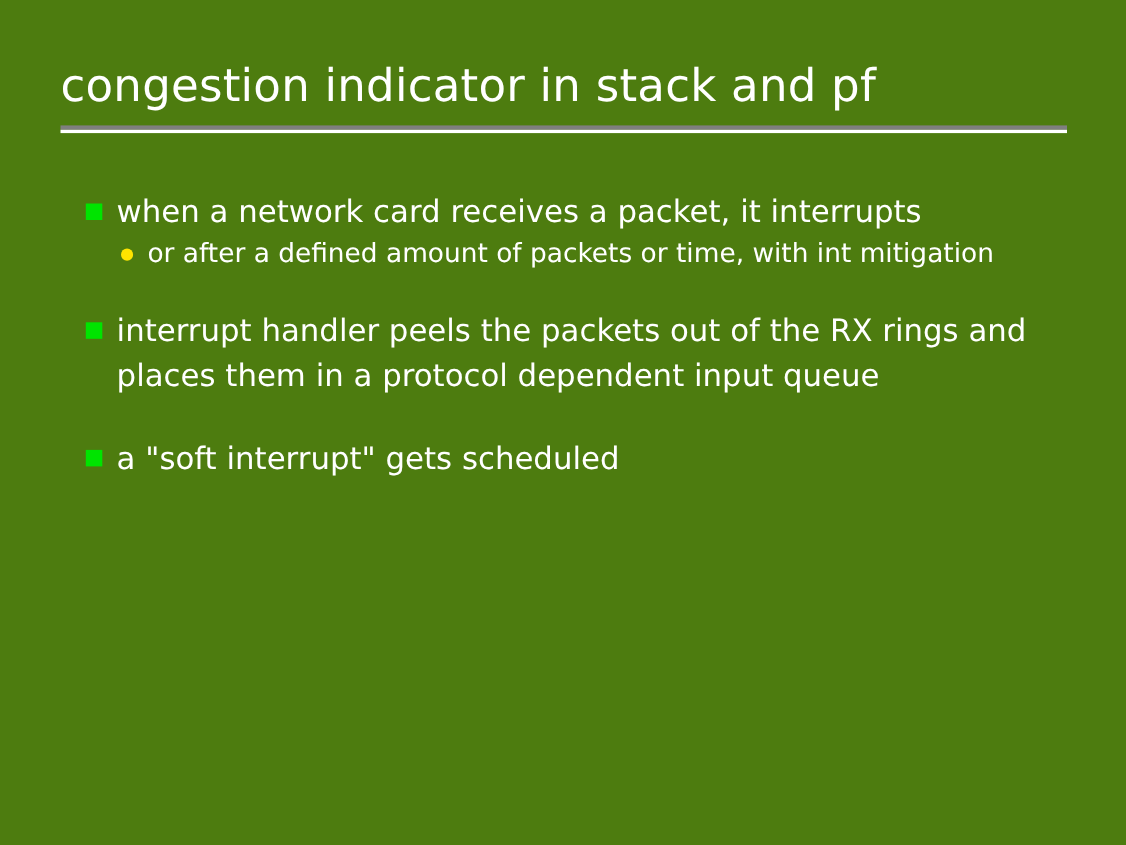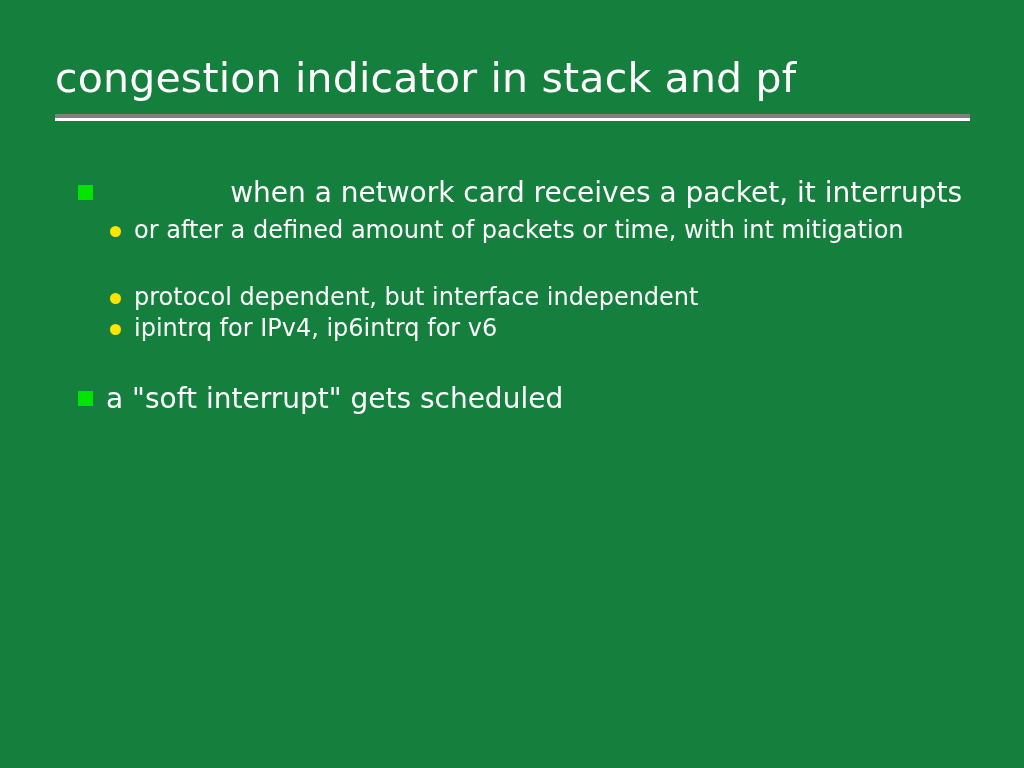--- a/index.html
+++ b/index.html
@@ -127,59 +127,53 @@
     display: block;
   }
 
   .spacer-gap {
     height: 8px;
   }
 </style>
 </head>
 <body>
 
-<div id="slide" style="background: #15803d;">
+<div id="slide" style="background: #4d7c0f;">
 
   <div id="title-block">
     <div id="slide-title" style="color: rgb(255, 255, 255);">congestion indicator in stack and pf</div>
   </div>
 
   <div id="title-rule">
     <div class="rule-shadow" style="background: rgb(127, 127, 127);"></div>
     <div class="rule-highlight" style="background: rgb(255, 255, 255);"></div>
   </div>
 
   <div id="body-block">
 
     <div class="bullet-group">
-      <div class="l1" style="color: rgb(255, 255, 255); text-align: right;">
+      <div class="l1" style="color: rgb(255, 255, 255);">
         <span class="marker-sq" style="background: rgb(0, 228, 0);"></span>
         <span class="l1-text">when a network card receives a packet, it interrupts</span>
       </div>
       <ul class="l2-list">
         <li class="l2" style="color: rgb(255, 255, 255);">
           <span class="marker-dot" style="background: rgb(255, 228, 0);"></span>
           <span class="l2-text">or after a defined amount of packets or time, with int mitigation</span>
         </li>
       </ul>
     </div>
 
     <div class="spacer-gap"></div>
 
     <div class="bullet-group">
-      <ul class="l2-list">
-        <li class="l2" style="color: rgb(255, 255, 255);">
-          <span class="marker-dot" style="background: rgb(255, 228, 0);"></span>
-          <span class="l2-text">protocol dependent, but interface independent</span>
-        </li>
-        <li class="l2" style="color: rgb(255, 255, 255);">
-          <span class="marker-dot" style="background: rgb(255, 228, 0);"></span>
-          <span class="l2-text">ipintrq for IPv4, ip6intrq for v6</span>
-        </li>
-      </ul>
+      <div class="l1" style="color: rgb(255, 255, 255);">
+        <span class="marker-sq" style="background: rgb(0, 228, 0);"></span>
+        <span class="l1-text">interrupt handler peels the packets out of the RX rings and places them in a protocol dependent input queue</span>
+      </div>
     </div>
 
     <div class="spacer-gap"></div>
 
     <div class="bullet-group">
       <div class="l1" style="color: rgb(255, 255, 255);">
         <span class="marker-sq" style="background: rgb(0, 228, 0);"></span>
         <span class="l1-text">a "soft interrupt" gets scheduled</span>
       </div>
     </div>

